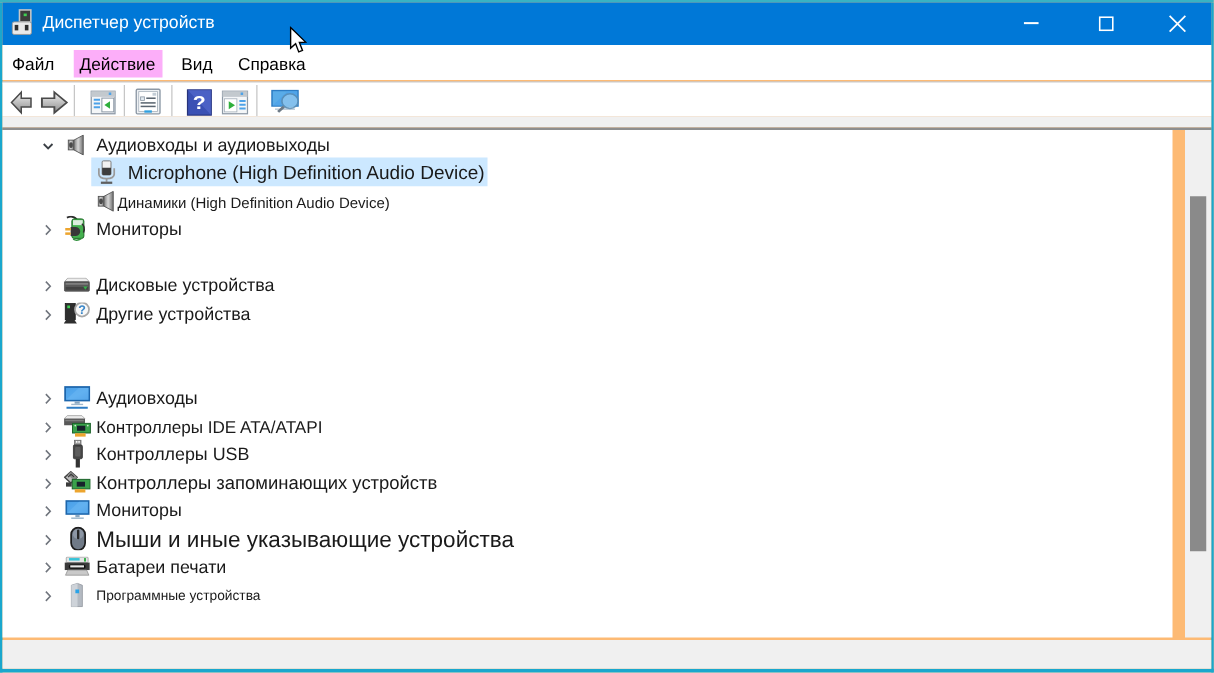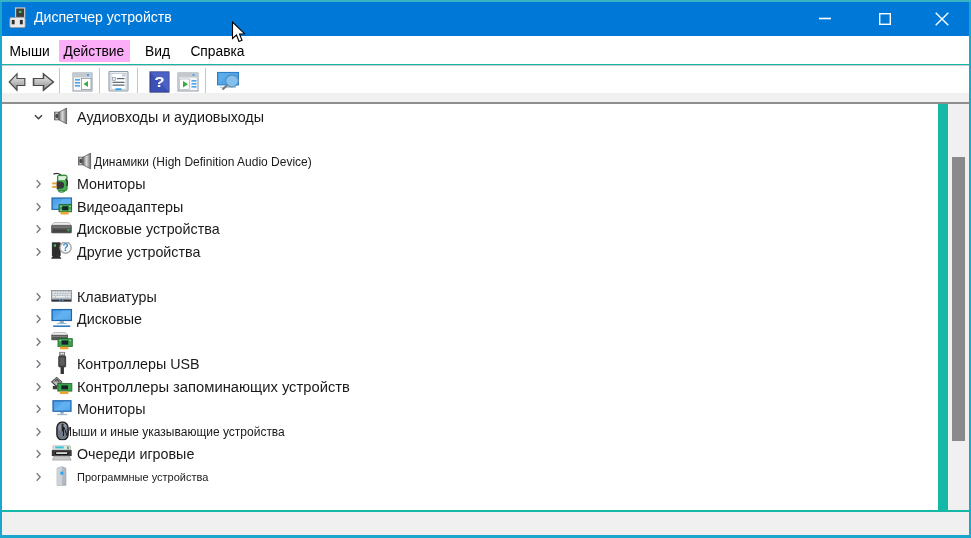--- a/index.html
+++ b/index.html
@@ -1,17 +1,17 @@
 <!DOCTYPE html>
 <html><head><meta charset="utf-8">
 <style>
 *{margin:0;padding:0;box-sizing:border-box}
 html,body{width:971px;height:538px;overflow:hidden;background:#fff;
  font-family:"Liberation Sans",sans-serif;-webkit-font-smoothing:antialiased}
-#win{position:absolute;left:0;top:0;width:971px;height:538px;background:#14b8a6}
+#win{position:absolute;left:0;top:0;width:971px;height:538px;background:#fdba74}
 .abs{position:absolute}
 #btop{position:absolute;left:0;top:0;width:971px;height:2px;background:#38b3c3}
 #bleft{position:absolute;left:0;top:2px;width:2px;height:536px;background:#1aa7cd}
 #bright{position:absolute;left:969px;top:2px;width:2px;height:536px;background:#1aa7cd}
 #bbot{position:absolute;left:0;top:535px;width:971px;height:3px;background:#1aa7cd}
 #titlebar{position:absolute;left:2px;top:2px;width:967px;height:34px;background:#0078d7}
 #title{position:absolute;left:32px;top:0;height:34px;line-height:30px;color:#fff;font-size:14.1px}
 #menubar{position:absolute;left:2px;top:36px;width:967px;height:28px;background:#fff}
 .mi{position:absolute;top:2.5px;height:26px;line-height:26px;font-size:13.8px;color:#000}
 #acthl{position:absolute;left:57px;top:4px;width:71px;height:22px;background:#fcaef9}
@@ -212,21 +212,21 @@
       </svg>
   <svg class="abs" style="left:876.5px;top:10.5px" width="12" height="12">
         <rect x="0.7" y="0.7" width="10.6" height="10.6" fill="none" stroke="#fff" stroke-width="1.4"></rect>
       </svg>
   <svg class="abs" style="left:933px;top:9.5px" width="14" height="14">
         <path d="M0.7 0.7 L13.3 13.3 M13.3 0.7 L0.7 13.3" stroke="#fff" stroke-width="1.4"></path>
       </svg>
  </div>
  <div id="menubar">
   <div id="acthl"></div>
-  <span class="mi" style="left:7.6px">Мыши</span>
+  <span class="mi" style="left:7.6px">Файл</span>
   <span class="mi" style="left:61.6px">Действие</span>
   <span class="mi" style="left:143px">Вид</span>
   <span class="mi" style="left:188.4px">Справка</span>
  </div>
  <div id="menusep"></div>
  <div id="toolbar">
   <svg class="abs" style="left:6px;top:5.5px" width="18" height="20" viewBox="0 0 18 20">
    <path d="M9 1.8 L1.2 10 L9 18.2 V13.5 H16.8 V6.5 H9 Z" fill="url(#gmet2)" stroke="#4a4a4a" stroke-width="1.2"></path>
   </svg>
   <svg class="abs" style="left:30px;top:5.5px" width="23" height="20" viewBox="0 0 18 20" preserveAspectRatio="none">
@@ -292,87 +292,77 @@
  <div id="treearea">
       <div class="row" style="top:0.7999999999999972px">
         <svg class="ric" style="left:32.3px;top:calc(50% + 1px)" width="9" height="8" viewBox="0 0 9 8">
           <path d="M1 2.2 L4.5 5.7 L8 2.2" fill="none" stroke="#3b4046" stroke-width="1.5"></path>
         </svg>
         <svg class="ric" style="left:52px" width="14" height="17">
           <use href="#spk"></use>
         </svg>
         <div class="rtxt" style="left:75px;font-size:14.3px">Аудиовходы и аудиовыходы</div>
       </div>
+      <div class="row" style="top:23.269999999999996px">
+        <div id="sel"></div>
+        <svg class="ric" style="left:76px" width="14.5" height="20">
+          <use href="#mic"></use>
+        </svg>
+        <div class="rtxt" style="left:100.3px;font-size:15.2px">Microphone (High Definition Audio Device)</div>
+      </div>
       <div class="row" style="top:45.739999999999995px">
         <svg class="ric" style="left:76px" width="14" height="17">
           <use href="#spk"></use>
         </svg>
         <div class="rtxt" style="left:92px;font-size:12px">Динамики (High Definition Audio Device)</div>
       </div>
       <div class="row" style="top:68.21px">
         <svg class="ric" style="left:32.8px;top:calc(50% + 1px)" width="7" height="10" viewBox="0 0 7 10">
           <path d="M1.7 1.3 L5.2 5 L1.7 8.7" fill="none" stroke="#70757d" stroke-width="1.25"></path>
         </svg>
         <svg class="ric" style="left:49px" width="19" height="21">
           <use href="#bat"></use>
         </svg>
         <div class="rtxt" style="left:75px;font-size:14.3px">Мониторы</div>
       </div>
-      <div class="row" style="top:90.67999999999999px">
-        <svg class="ric" style="left:32.8px;top:calc(50% + 1px)" width="7" height="10" viewBox="0 0 7 10">
-          <path d="M1.7 1.3 L5.2 5 L1.7 8.7" fill="none" stroke="#70757d" stroke-width="1.25"></path>
-        </svg>
-        <svg class="ric" style="left:49px" width="21.5" height="18">
-          <use href="#vid"></use>
-        </svg>
-        <div class="rtxt" style="left:75px;font-size:14.3px">Видеоадаптеры</div>
-      </div>
       <div class="row" style="top:135.62px">
         <svg class="ric" style="left:32.8px;top:calc(50% + 1px)" width="7" height="10" viewBox="0 0 7 10">
           <path d="M1.7 1.3 L5.2 5 L1.7 8.7" fill="none" stroke="#70757d" stroke-width="1.25"></path>
         </svg>
         <svg class="ric" style="left:49px" width="25" height="18">
           <use href="#oth"></use>
         </svg>
         <div class="rtxt" style="left:75px;font-size:14.3px">Другие устройства</div>
       </div>
       <div class="row" style="top:113.14999999999999px">
         <svg class="ric" style="left:32.8px;top:calc(50% + 1px)" width="7" height="10" viewBox="0 0 7 10">
           <path d="M1.7 1.3 L5.2 5 L1.7 8.7" fill="none" stroke="#70757d" stroke-width="1.25"></path>
         </svg>
         <svg class="ric" style="left:49px" width="21" height="12">
           <use href="#dsk"></use>
         </svg>
         <div class="rtxt" style="left:75px;font-size:14.3px">Дисковые устройства</div>
       </div>
-      <div class="row" style="top:180.56px">
-        <svg class="ric" style="left:32.8px;top:calc(50% + 1px)" width="7" height="10" viewBox="0 0 7 10">
-          <path d="M1.7 1.3 L5.2 5 L1.7 8.7" fill="none" stroke="#70757d" stroke-width="1.25"></path>
-        </svg>
-        <svg class="ric" style="left:49px" width="21" height="12">
-          <use href="#kbd"></use>
-        </svg>
-        <div class="rtxt" style="left:75px;font-size:14.3px">Клавиатуры</div>
-      </div>
       <div class="row" style="top:203.03000000000003px">
         <svg class="ric" style="left:32.8px;top:calc(50% + 1px)" width="7" height="10" viewBox="0 0 7 10">
           <path d="M1.7 1.3 L5.2 5 L1.7 8.7" fill="none" stroke="#70757d" stroke-width="1.25"></path>
         </svg>
         <svg class="ric" style="left:49px" width="21.5" height="19">
           <use href="#cmp"></use>
         </svg>
-        <div class="rtxt" style="left:75px;font-size:14.3px">Дисковые</div>
+        <div class="rtxt" style="left:75px;font-size:14.3px">Аудиовходы</div>
       </div>
       <div class="row" style="top:225.5px">
         <svg class="ric" style="left:32.8px;top:calc(50% + 1px)" width="7" height="10" viewBox="0 0 7 10">
           <path d="M1.7 1.3 L5.2 5 L1.7 8.7" fill="none" stroke="#70757d" stroke-width="1.25"></path>
         </svg>
         <svg class="ric" style="left:48.5px" width="22" height="18">
           <use href="#ide"></use>
         </svg>
+        <div class="rtxt" style="left:75px;font-size:13.7px">Контроллеры IDE ATA/ATAPI</div>
       </div>
       <div class="row" style="top:247.96999999999997px">
         <svg class="ric" style="left:32.8px;top:calc(50% + 1px)" width="7" height="10" viewBox="0 0 7 10">
           <path d="M1.7 1.3 L5.2 5 L1.7 8.7" fill="none" stroke="#70757d" stroke-width="1.25"></path>
         </svg>
         <svg class="ric" style="left:56px" width="8.5" height="23">
           <use href="#usb"></use>
         </svg>
         <div class="rtxt" style="left:75px;font-size:14.3px">Контроллеры USB</div>
       </div>
@@ -394,30 +384,30 @@
         </svg>
         <div class="rtxt" style="left:75px;font-size:14.75px">Контроллеры запоминающих устройств</div>
       </div>
       <div class="row" style="top:315.38px">
         <svg class="ric" style="left:32.8px;top:calc(50% + 1px)" width="7" height="10" viewBox="0 0 7 10">
           <path d="M1.7 1.3 L5.2 5 L1.7 8.7" fill="none" stroke="#70757d" stroke-width="1.25"></path>
         </svg>
         <svg class="ric" style="left:54px" width="13" height="19.5">
           <use href="#mou"></use>
         </svg>
-        <div class="rtxt" style="left:60px;font-size:12px">Мыши и иные указывающие устройства</div>
+        <div class="rtxt" style="left:75px;font-size:18px">Мыши и иные указывающие устройства</div>
       </div>
       <div class="row" style="top:337.84999999999997px">
         <svg class="ric" style="left:32.8px;top:calc(50% + 1px)" width="7" height="10" viewBox="0 0 7 10">
           <path d="M1.7 1.3 L5.2 5 L1.7 8.7" fill="none" stroke="#70757d" stroke-width="1.25"></path>
         </svg>
         <svg class="ric" style="left:49px" width="21.5" height="15.5">
           <use href="#prn"></use>
         </svg>
-        <div class="rtxt" style="left:75px;font-size:14.3px">Очереди игровые</div>
+        <div class="rtxt" style="left:75px;font-size:14.3px">Батареи печати</div>
       </div>
       <div class="row" style="top:360.32px">
         <svg class="ric" style="left:32.8px;top:calc(50% + 1px)" width="7" height="10" viewBox="0 0 7 10">
           <path d="M1.7 1.3 L5.2 5 L1.7 8.7" fill="none" stroke="#70757d" stroke-width="1.25"></path>
         </svg>
         <svg class="ric" style="left:53px" width="13" height="20">
           <use href="#sft"></use>
         </svg>
         <div class="rtxt" style="left:75px;font-size:11px">Программные устройства</div>
       </div>

